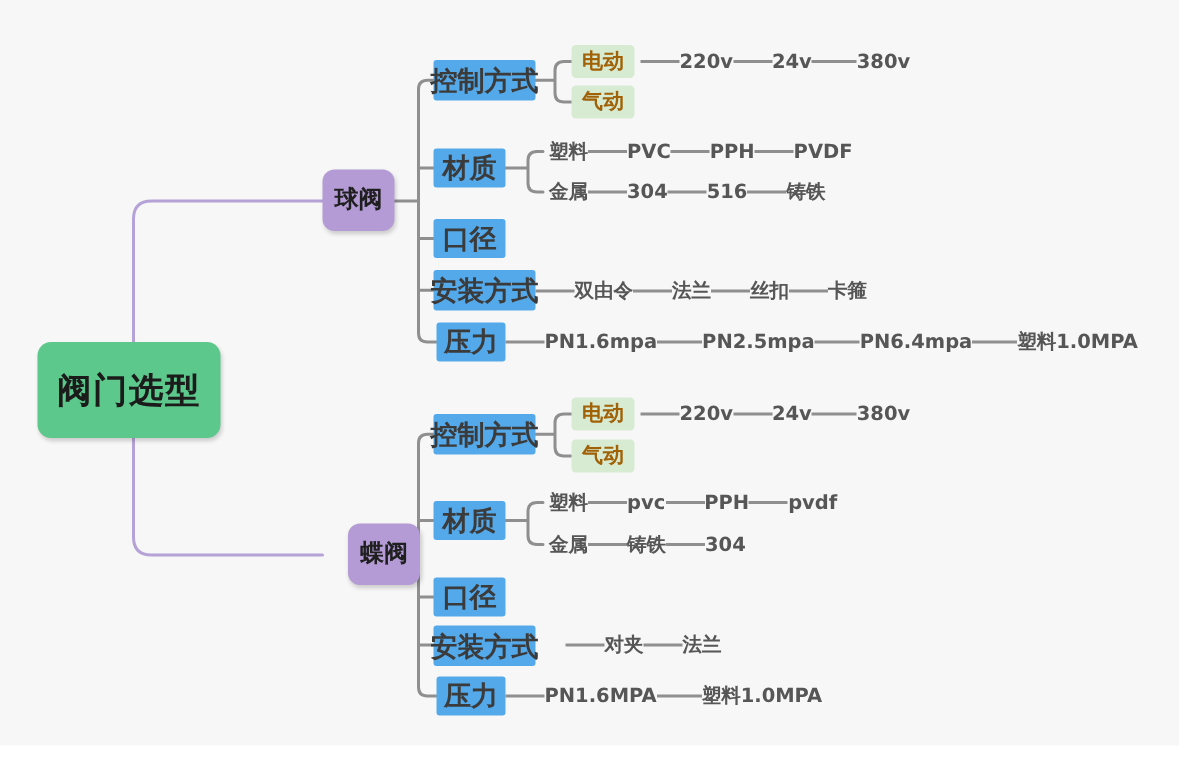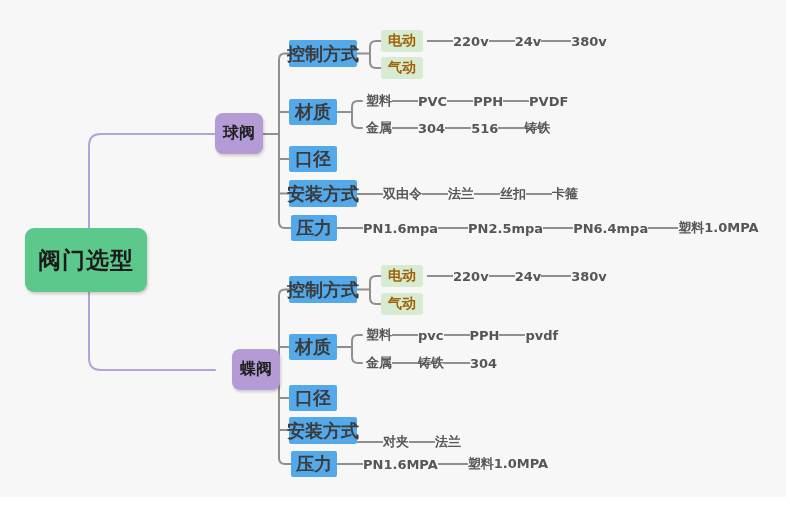--- a/index.html
+++ b/index.html
@@ -157,21 +157,21 @@
   </div>
 
   <div class="chain-row" style="left:366px; top:353px;">
     <span class="tnode">金属</span>
     <span class="hline"></span>
     <span class="tnode">铸铁</span>
     <span class="hline"></span>
     <span class="tnode">304</span>
   </div>
 
-  <div class="chain-row" style="left:357px; top:432px;">
+  <div class="chain-row" style="left:357px; top:420px;padding-left:20px;">
     <span class="hline"></span>
     <span class="tnode">对夹</span>
     <span class="hline"></span>
     <span class="tnode">法兰</span>
   </div>
 
   <div class="chain-row" style="left:337px; top:454px;">
     <span class="hline"></span>
     <span class="tnode">PN1.6MPA</span>
     <span class="hline w30"></span>

